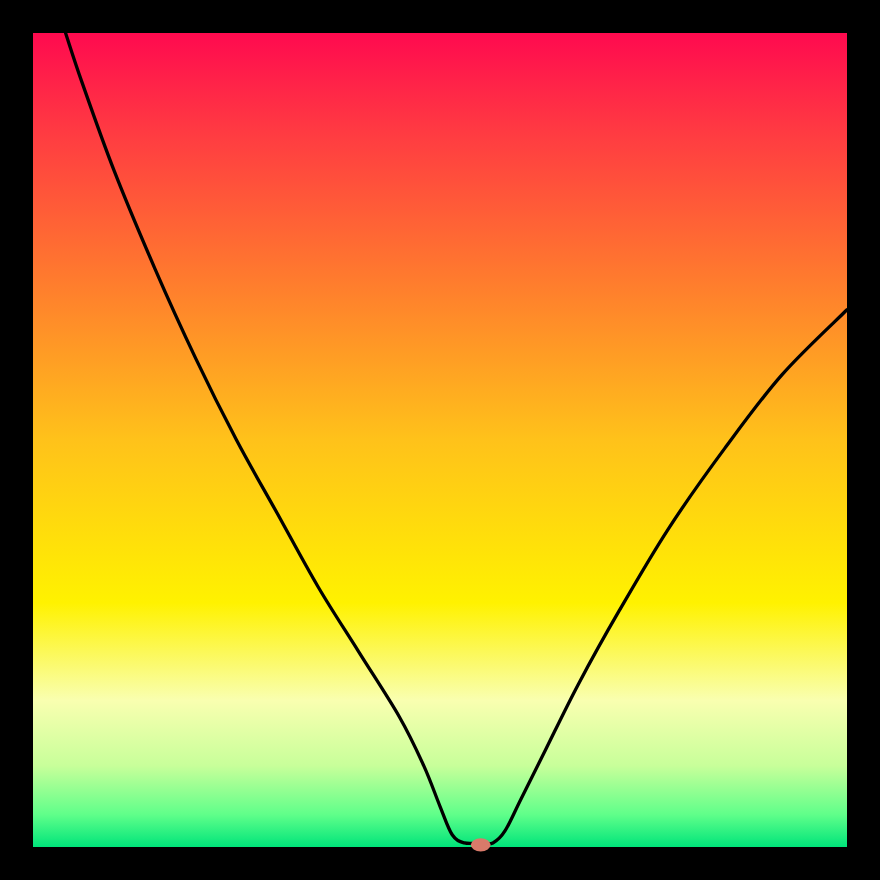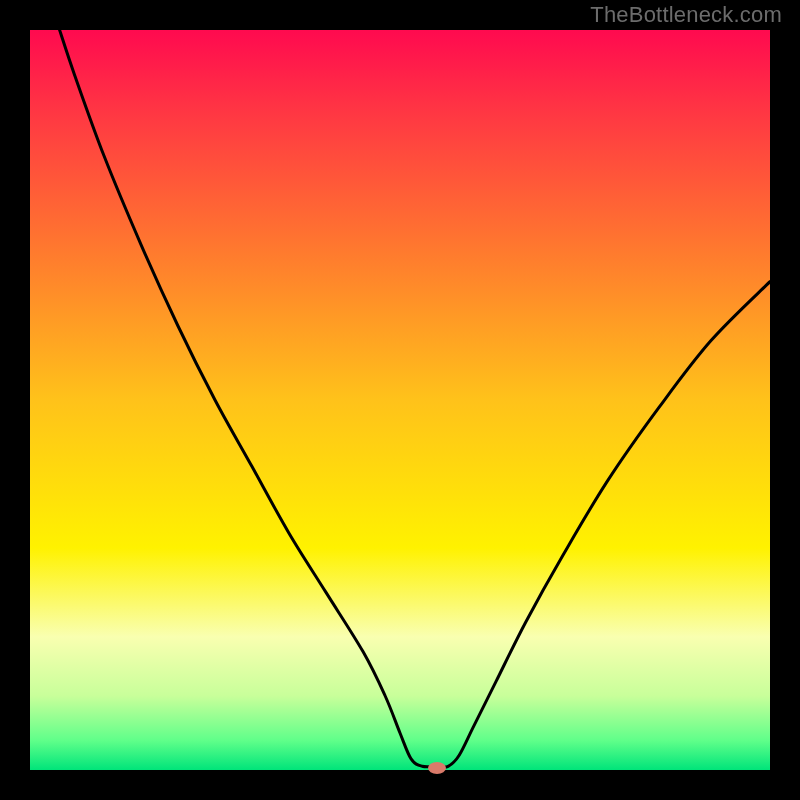--- a/index.html
+++ b/index.html
@@ -29,21 +29,20 @@
     user-select: none;
   }
   svg {
     display: block;
   }
 </style>
 </head>
 <body>
 
 <div class="frame">
-  <div class="watermark">TheBottleneck.com</div>
 
   <svg id="chart-svg" width="800" height="800" viewBox="0 0 800 800">
     <defs>
       <linearGradient id="bg-grad" x1="0" y1="0" x2="0" y2="1">
           <stop offset="0.0%" stop-color="#ff0a4f"></stop>
           <stop offset="12.0%" stop-color="#ff3a42"></stop>
           <stop offset="30.0%" stop-color="#ff7a2e"></stop>
           <stop offset="50.0%" stop-color="#ffc21a"></stop>
           <stop offset="70.0%" stop-color="#fff200"></stop>
           <stop offset="82.0%" stop-color="#f9ffb0"></stop>

